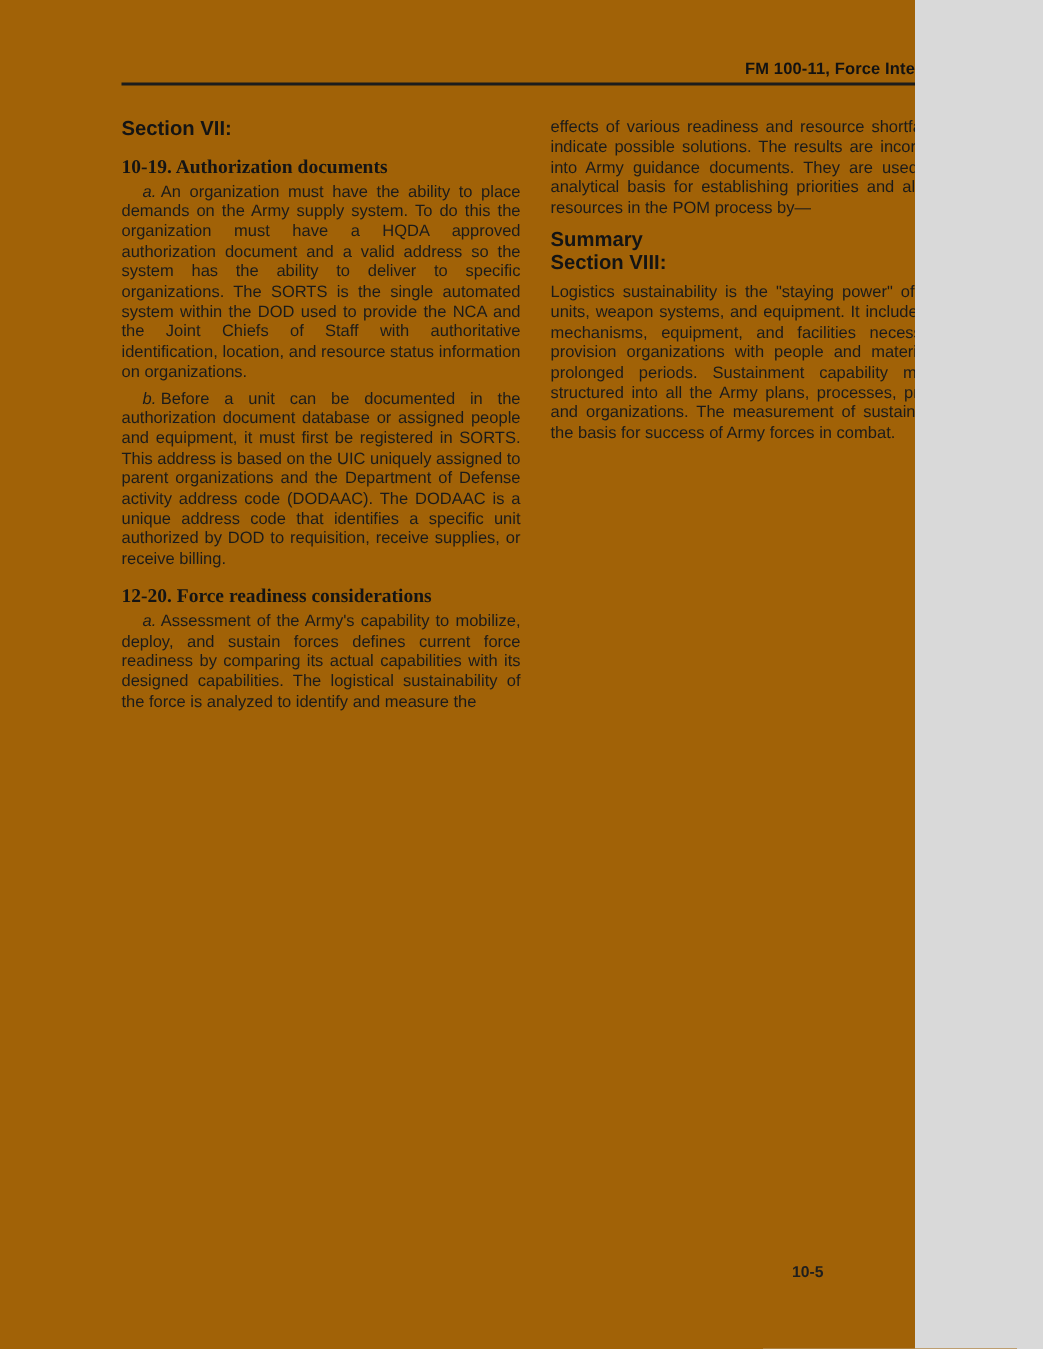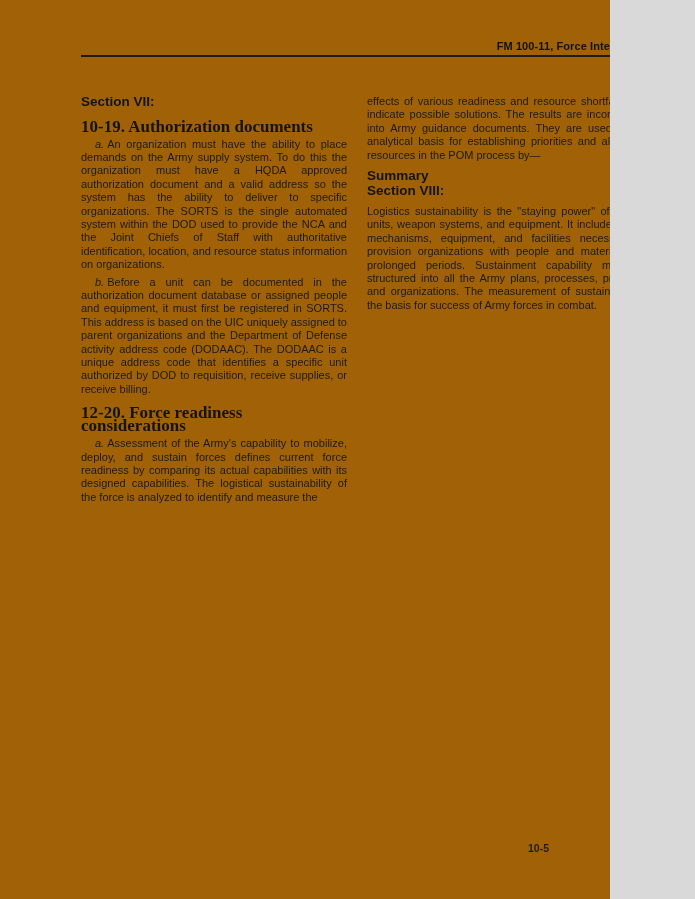--- a/index.html
+++ b/index.html
@@ -36,35 +36,35 @@
     height: 0;
     border-bottom: 2px solid #1c1c1c;
   }
   .columns {
     display: flex;
     gap: 20px;
     margin-top: 22px;
   }
   .col-left  { width: 266px; }
   .col-right { width: 281px; }
-  .col > :first-child { margin-top: 16px; }
+  .col > :first-child { margin-top: 0; }
   .section-heading {
     font-family: "Liberation Sans", sans-serif;
     font-weight: bold;
     font-size: 13.5px;
     line-height: 14.5px;
     color: #141414;
     margin-top: 7px;
     margin-bottom: 7px;
   }
   .sh-line { display: block; }
   .article-heading {
     font-family: "Liberation Serif", serif;
     font-weight: bold;
-    font-size: 17px;
+    font-size: 13px;
     line-height: 13px;
     color: #141414;
     margin-top: 10px;
     margin-bottom: 5px;
   }
   .para {
     font-family: Liberation Sans, sans-serif;
     font-size: 11px;
     line-height: 13.4px;
     text-align: justify;

